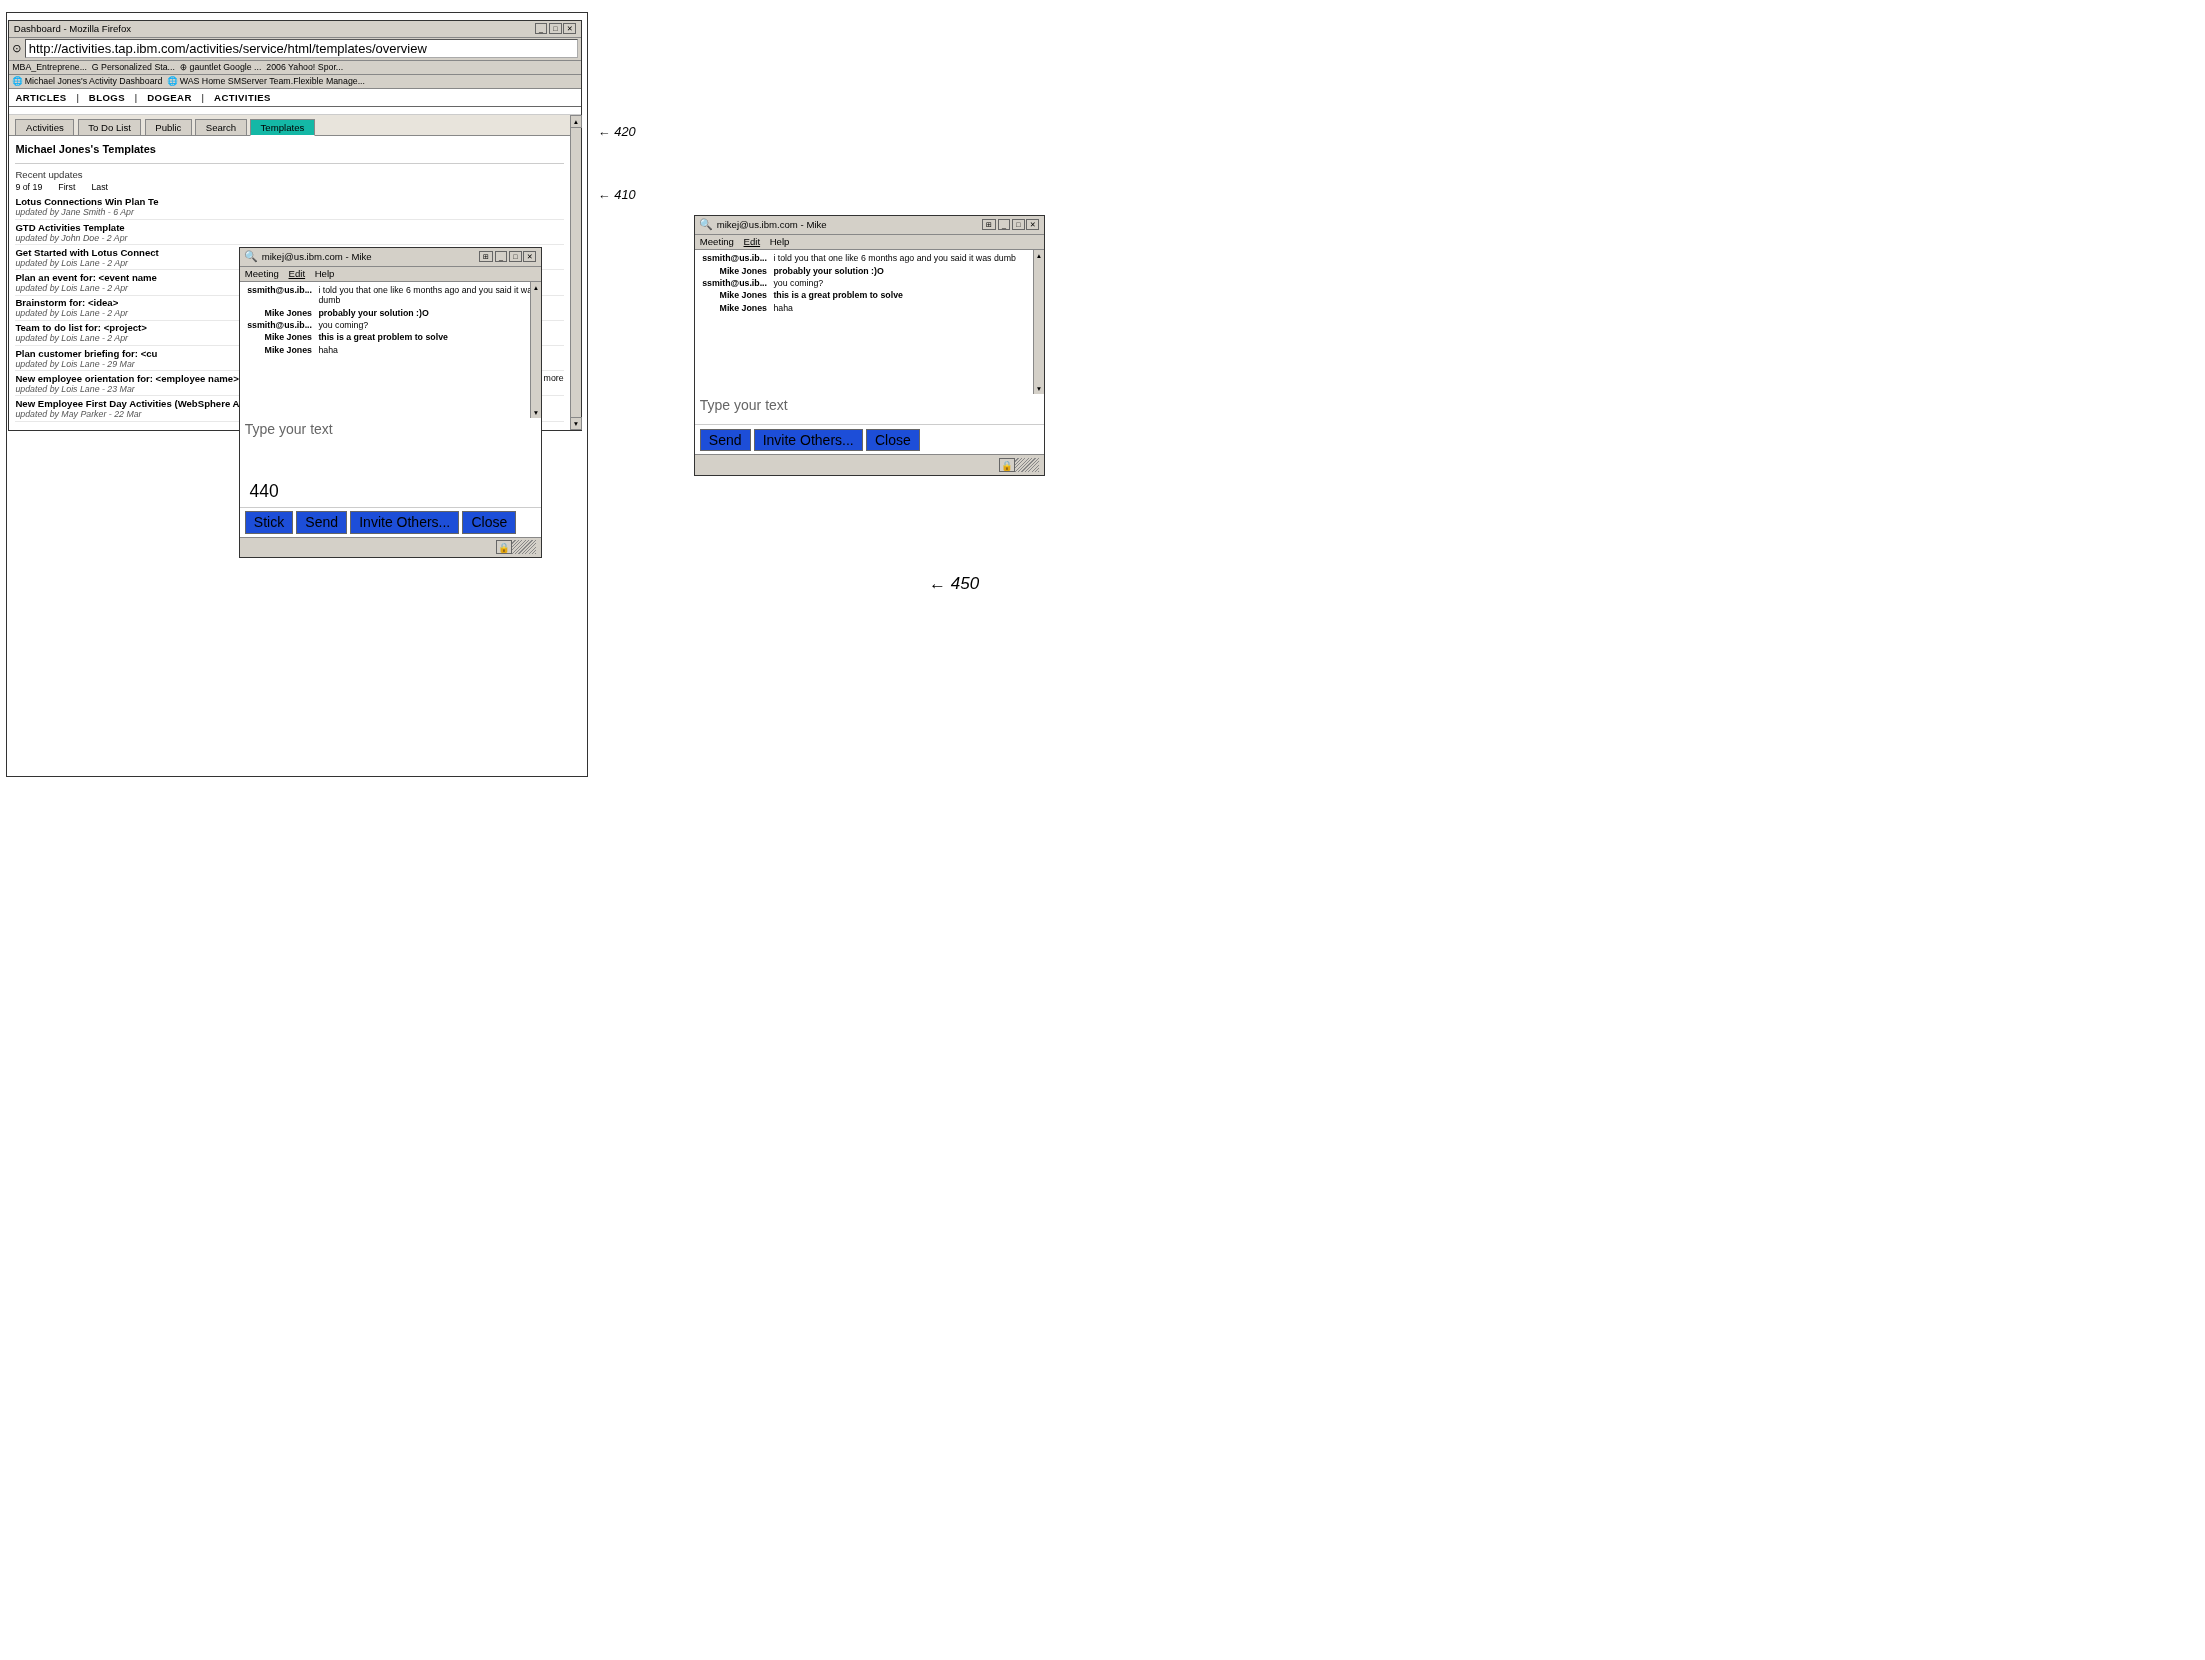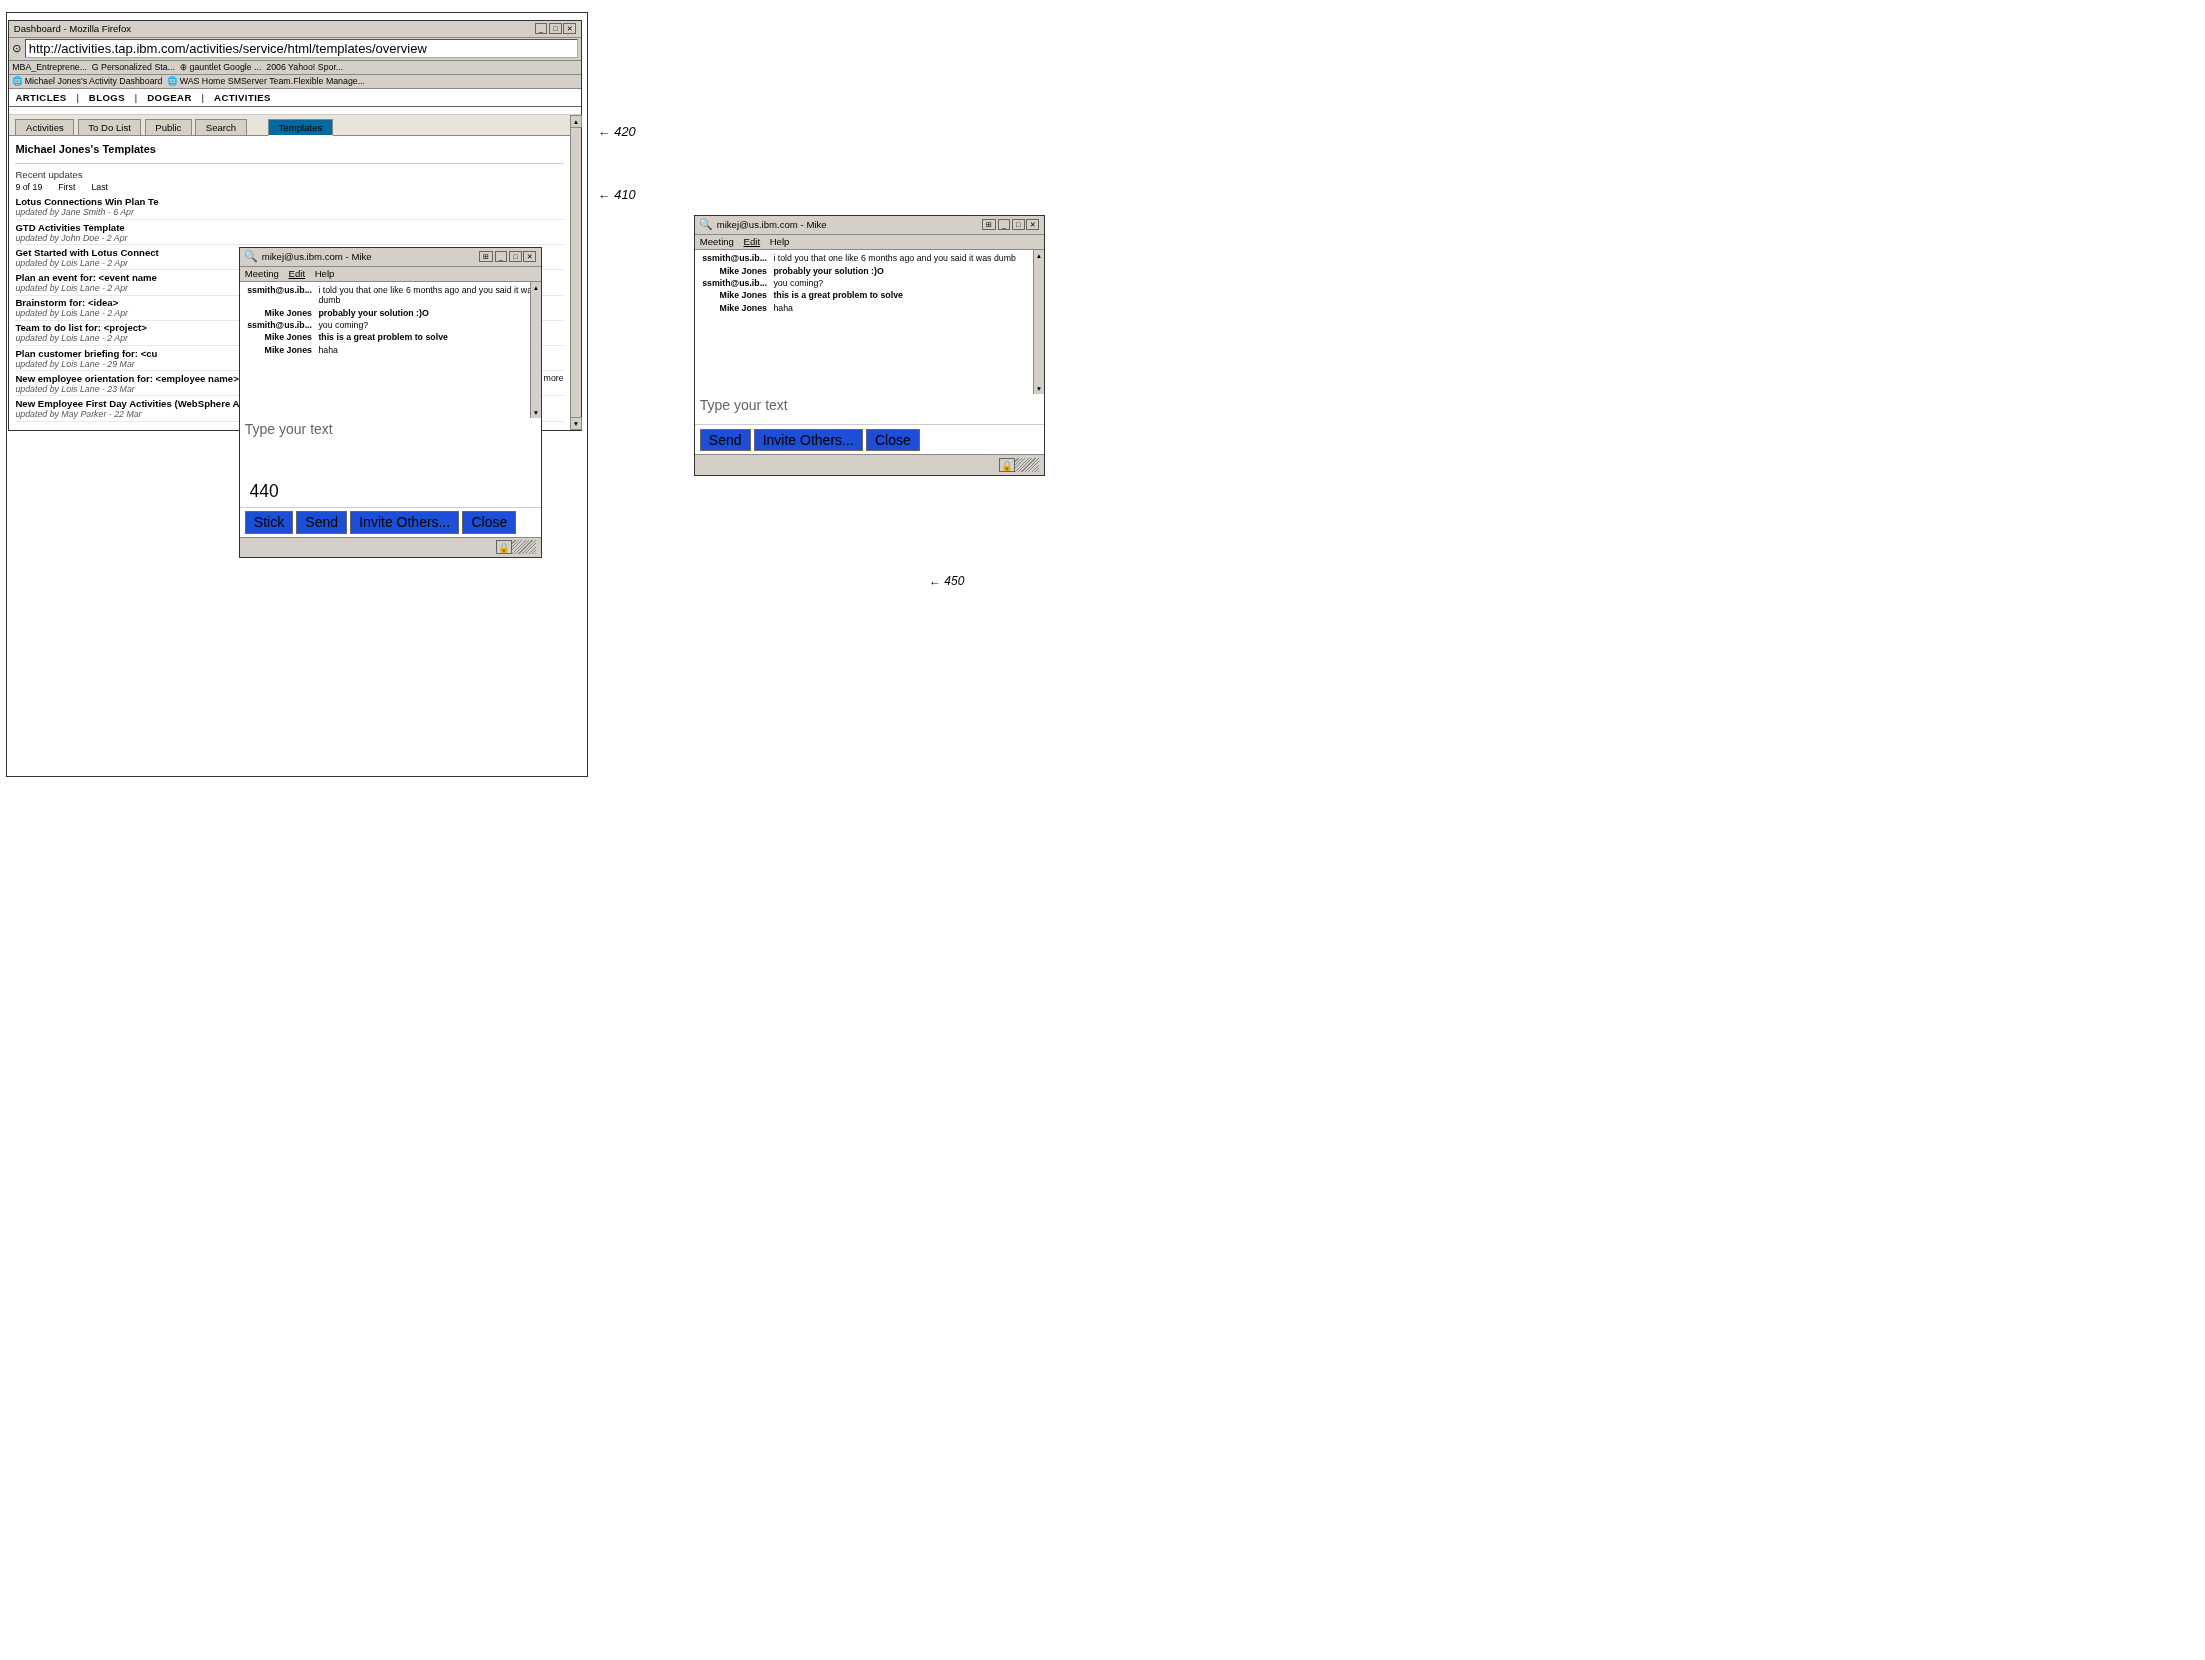--- a/index.html
+++ b/index.html
@@ -131,24 +131,23 @@
     .tab {
       padding: 2.4px 9.6px;
       border: 0.8px solid #888;
       border-bottom: none;
       background: #d4d0c8;
       cursor: pointer;
       font-size: 9.6px;
     }
 
     .tab.active {
-      background: #0369a1;
+      background: #14b8a6;
       border-bottom: 0.8px solid #fff;
       margin-bottom: -0.8px;
-      margin-left: 18px;
     }
 
     
     .templates-content {
       padding: 6.4px;
     }
 
     .templates-title {
       font-size: 11px;
       font-weight: bold;
@@ -653,16 +652,16 @@
     <button class="chat-btn">Close</button>
   </div>
 
   <div class="chat-bottom">
     <div class="lock-icon">🔒</div>
     <div style="width:24px;height:14.4px;background:repeating-linear-gradient(-45deg,#888,#888 0.8px,#d4d0c8 0.8px,#d4d0c8 2.4px);"></div>
   </div>
 
 </div>
 
-<div style="position:absolute;top:574px;left:929px;font-size:12px;font-style:italic;">
+<div style="position:absolute;top:574px;left:929px;font-size:17px;font-style:italic;">
   ← <span>450</span>
 </div>
 
 
 </body></html>

